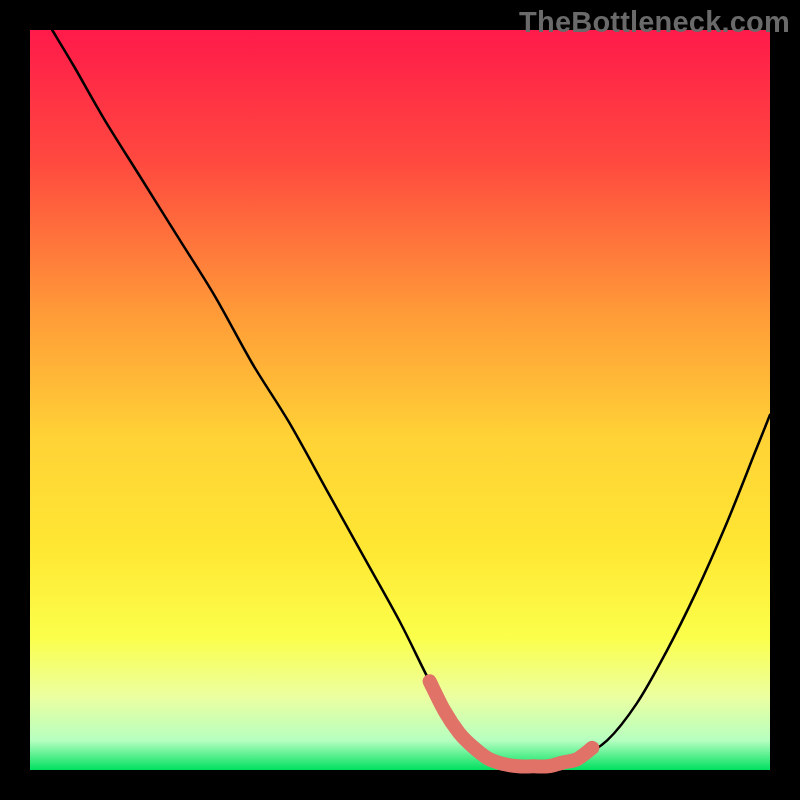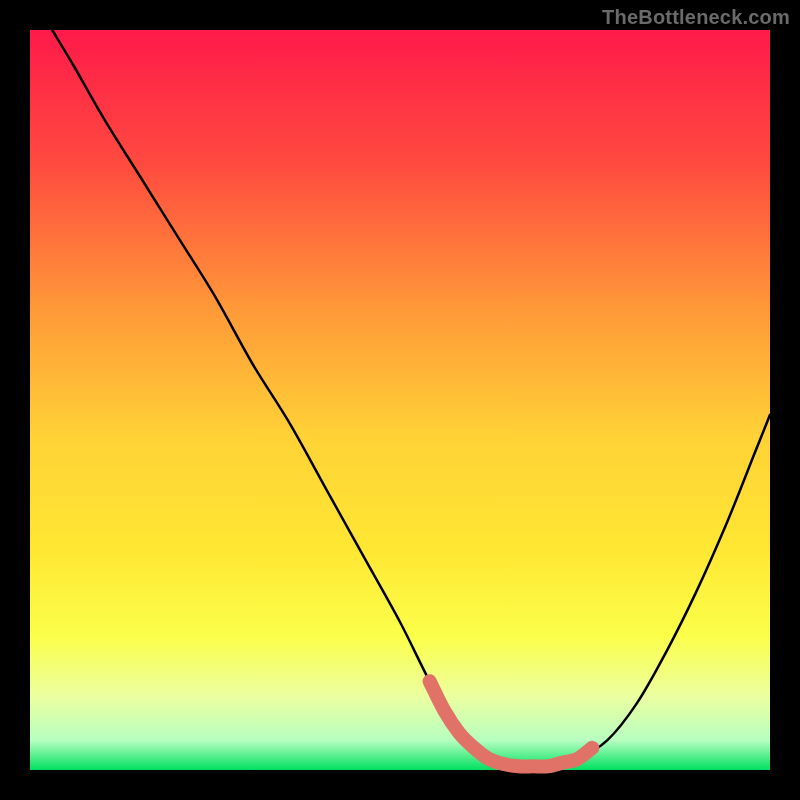--- a/index.html
+++ b/index.html
@@ -16,21 +16,21 @@
     height: 800px;
   }
   svg {
     display: block;
   }
   .watermark {
     position: absolute;
     top: 6px;
     right: 10px;
     font-family: Arial, Helvetica, sans-serif;
-    font-size: 20px;
+    font-size: 29px;
     font-weight: 600;
     color: #6a6a6a;
     letter-spacing: 0.2px;
     user-select: none;
   }
 </style>
 </head>
 <body>
 
 <div class="chart-wrap">

